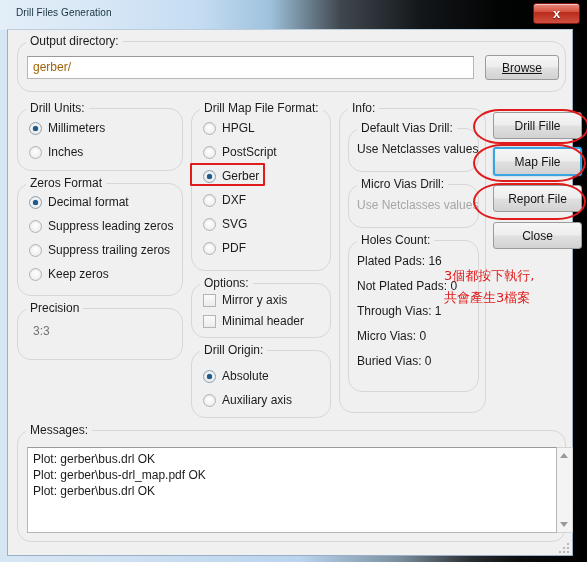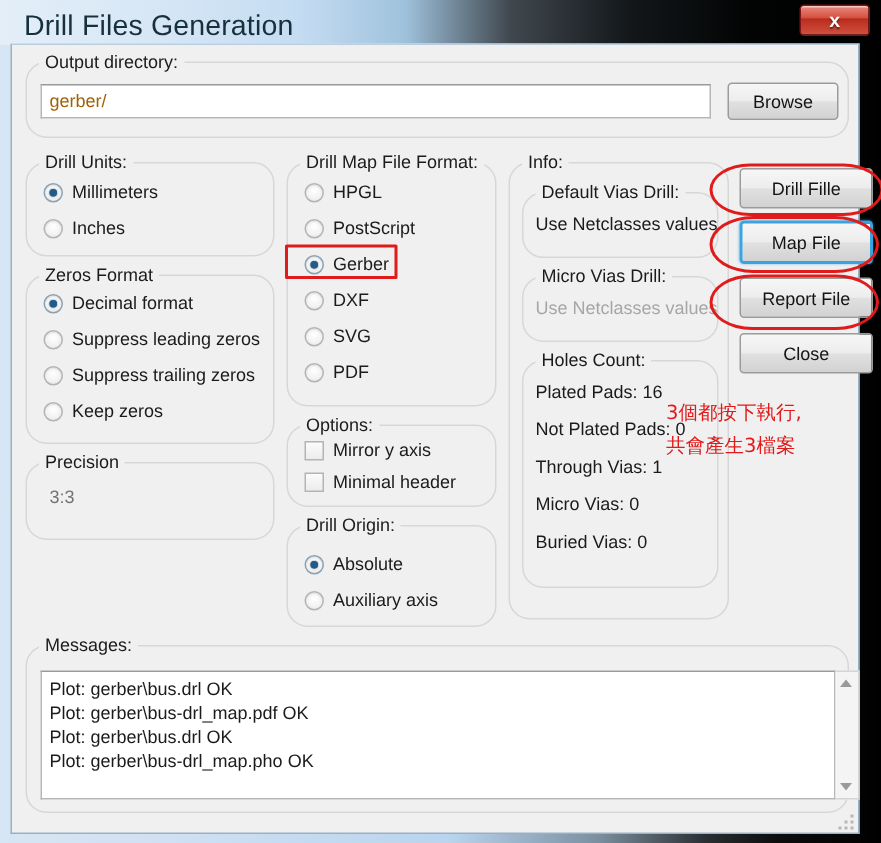--- a/index.html
+++ b/index.html
@@ -29,21 +29,21 @@
     left: 0; top: 0;
     width: 587px; height: 30px;
     background: linear-gradient(to right,
         #e3eef8 0px, #d9e8f6 90px, #c4dcf2 200px, #9fc2dc 270px,
         #40484f 340px, #13171a 420px, #020303 500px, #000 587px);
   }
 
   #title-text {
     position: absolute;
     left: 16px; top: 7px;
-    font-size: 19px;
+    font-size: 10px;
     color: #16313c;
     letter-spacing: .1px;
     white-space: nowrap;
   }
 
   #close-btn {
     position: absolute;
     right: 7px; top: 3px;
     width: 47px; height: 21px;
     border-radius: 3px;
@@ -197,21 +197,21 @@
   <div id="titlebar">
     <div id="title-text">Drill Files Generation</div>
     <div id="close-btn">x</div>
   </div>
 
   <div id="client">
 
     <div class="gb" style="left:9px; top:11px; width:549px; height:51px;">
       <span class="gbl">Output directory:</span>
       <div class="txt" style="left:9px; top:14px; width:447px; height:23px;">gerber/</div>
-      <div class="btn" style="left:467px; top:13px; width:74px; height:25px;">Browse</div>
+      <div class="btn" style="left:467px; top:13px; width:74px; height:25px;text-decoration:underline;">Browse</div>
     </div>
 
     <div class="gb" style="left:9px; top:78px; width:166px; height:63px;">
       <span class="gbl">Drill Units:</span>
       <div class="row" style="left:11px; top:12px;">
         <span class="radio on"></span>
         <span class="lbl">Millimeters</span>
       </div>
       <div class="row" style="left:11px; top:36px;">
         <span class="radio"></span>
@@ -324,21 +324,20 @@
     <div class="btn" style="left:485px; top:155px; width:89px; height:27px;">Report File</div>
     <div class="btn" style="left:485px; top:192px; width:89px; height:27px;">Close</div>
 
     <div class="gb" style="left:9px; top:400px; width:549px; height:112px;">
       <span class="gbl">Messages:</span>
 
       <div id="msg-box">
         <div class="mline">Plot: gerber\bus.drl OK</div>
         <div class="mline">Plot: gerber\bus-drl_map.pdf OK</div>
         <div class="mline">Plot: gerber\bus.drl OK</div>
-        <div class="mline">Plot: gerber\bus-drl_map.pho OK</div>
       </div>
 
       <div id="msg-scroll">
         <span class="arrow up"></span>
         <span class="arrow dn"></span>
       </div>
     </div>
 
     <div id="grip">
       <i style="right:0;bottom:0"></i>

